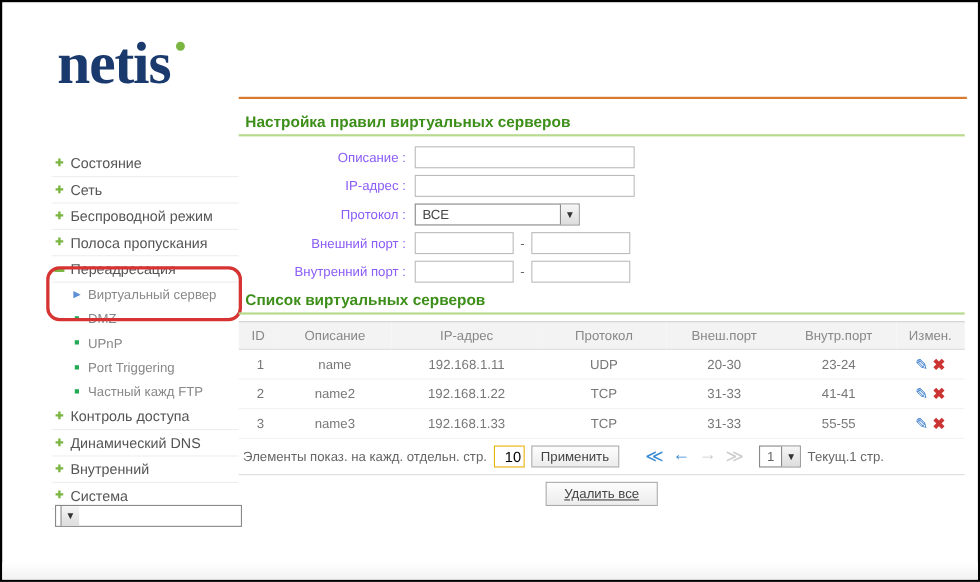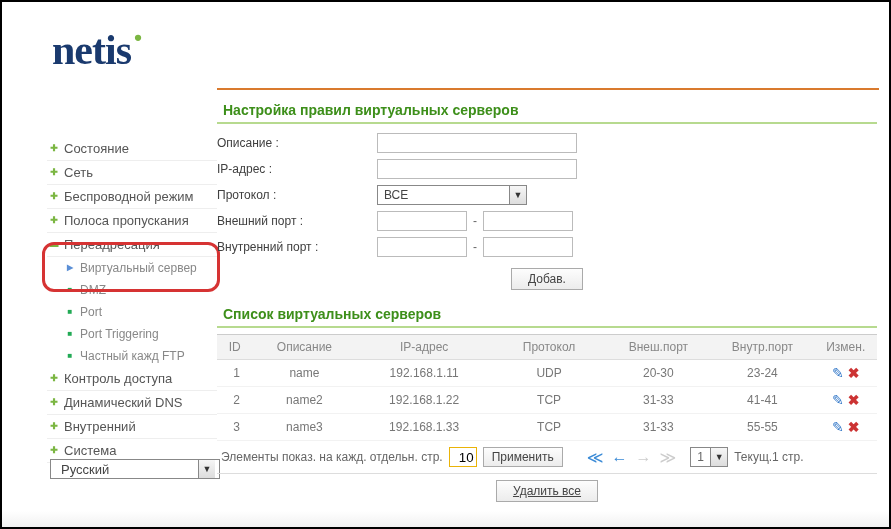--- a/index.html
+++ b/index.html
@@ -16,21 +16,21 @@
     border: 2px solid #000;
     margin: 0;
     position: relative;
     overflow: hidden;
   }
   .logo {
     position: absolute;
     top: 24px;
     left: 50px;
     font-family: Georgia, "Times New Roman", serif;
-    font-size: 42px;
+    font-size: 54px;
     font-weight: bold;
     color: #1a3a6e;
     letter-spacing: -1px;
   }
   .logo .dot { color: #7bb642; }
   .orange-line {
     position: absolute;
     top: 86px;
     left: 215px;
     right: 10px;
@@ -103,23 +103,23 @@
     border-bottom: 2px solid #b7da8f;
     margin-bottom: 6px;
   }
   .form-row {
     display: flex;
     align-items: center;
     padding: 3px 0;
   }
   .form-row label {
     width: 160px;
-    text-align: left;
+    text-align: right;
     padding-right: 8px;
-    color: #404040;
+    color: #8b5cf6;
   }
   .form-row input[type=text] {
     border: 1px solid #bbb;
     height: 20px;
     padding: 0 4px;
     font-size: 12px;
   }
   .form-row .dash { margin: 0 6px; color: #666; }
   .fake-select {
     border: 1px solid #888;
@@ -230,21 +230,21 @@
     <div class="item sub">
         <span class="bullet box">▶</span>
         <span>Виртуальный сервер</span>
       </div>
     <div class="item sub">
         <span class="bullet boxstop">■</span>
         <span>DMZ</span>
       </div>
     <div class="item sub">
         <span class="bullet boxstop">■</span>
-        <span>Port</span>
+        <span>UPnP</span>
       </div>
     <div class="item sub">
         <span class="bullet boxstop">■</span>
         <span>Port Triggering</span>
       </div>
     <div class="item sub">
         <span class="bullet boxstop">■</span>
         <span>Частный кажд FTP</span>
       </div>
     <div class="item">
@@ -261,21 +261,20 @@
       </div>
     <div class="item">
         <span class="bullet plus">✚</span>
         <span>Система</span>
       </div>
   </div>
 
   <div class="highlight-box" style="top:240px; left:40px; width:178px; height:50px;"></div>
 
   <div class="fake-select lang-select" style="top:457px;">
-    <span class="val">Русский</span>
     <span class="arrow">▼</span>
   </div>
 
   <div class="main">
     <div class="section-title">Настройка правил виртуальных серверов</div>
 
     <div class="form-row">
       <label>Описание :</label>
       <input type="text" style="width: 200px;">
     </div>
@@ -294,23 +293,20 @@
       <label>Внешний порт :</label>
       <input type="text" style="width: 90px;">
       <span class="dash">-</span>
       <input type="text" style="width: 90px;">
     </div>
     <div class="form-row">
       <label>Внутренний порт :</label>
       <input type="text" style="width: 90px;">
       <span class="dash">-</span>
       <input type="text" style="width: 90px;">
-    </div>
-    <div class="form-row" style="justify-content:center; padding:8px 0 12px 0;">
-      <button class="btn">Добав.</button>
     </div>
 
     <div class="section-title">Список виртуальных серверов</div>
 
     <table class="table">
       <thead>
         <tr>
           <th style="width:34px">ID</th>
           <th style="width:100px">Описание</th>
           <th style="width:130px">IP-адрес</th>

